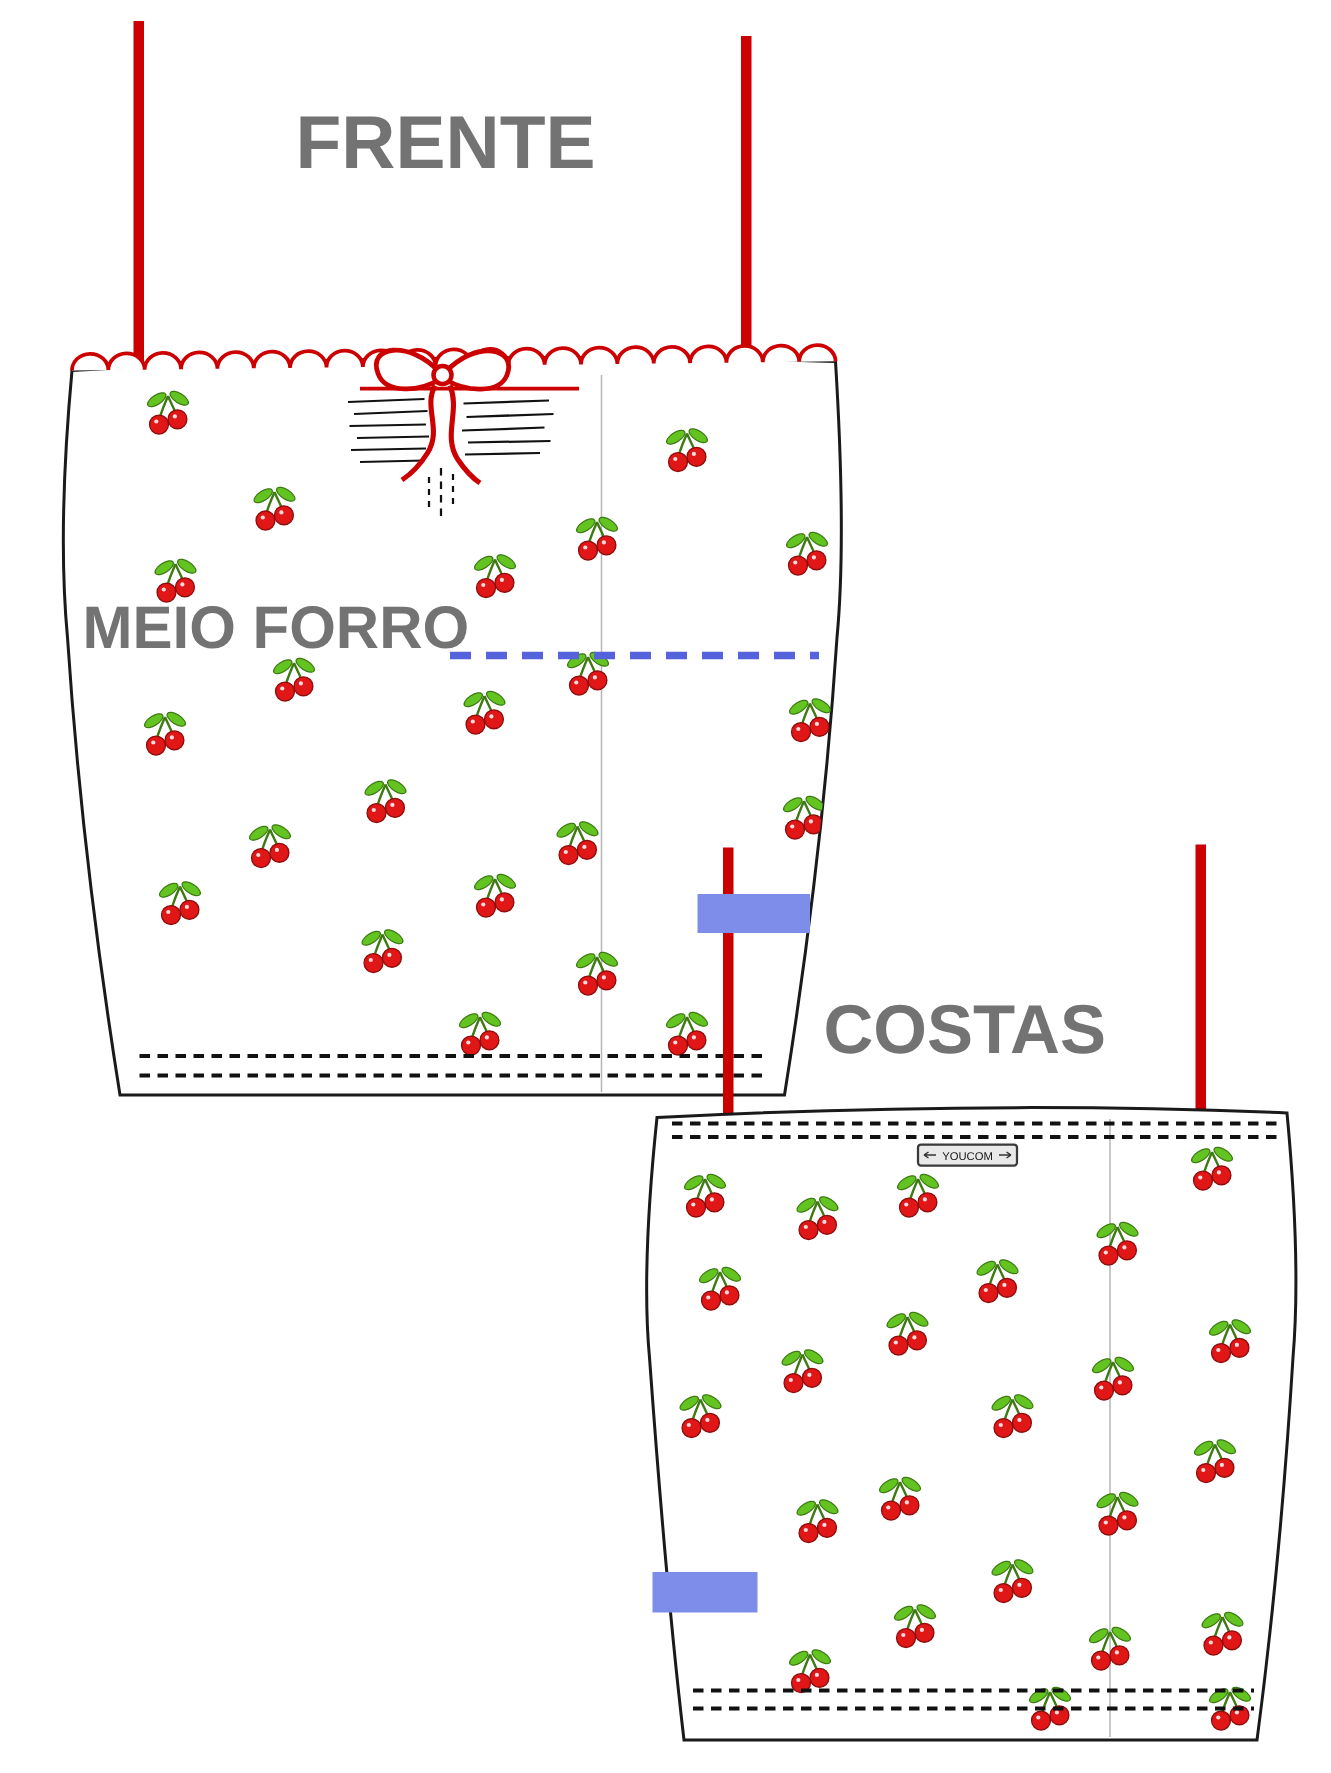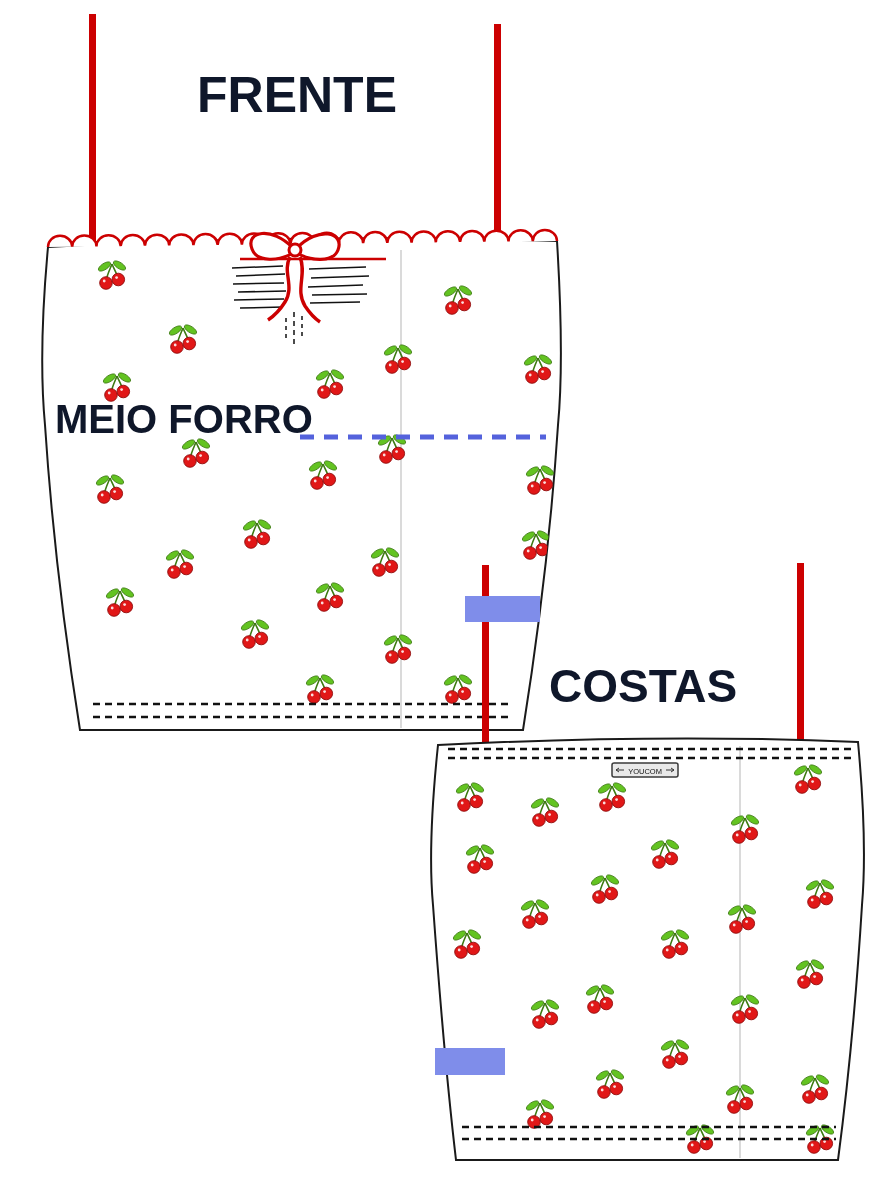--- a/index.html
+++ b/index.html
@@ -1,19 +1,19 @@
 <!DOCTYPE html>
 <html><head>
 <meta charset="utf-8">
 <style>
   html,body{margin:0;padding:0;background:#fff;}
   .canvas{position:relative;width:887px;height:1182px;background:#ffffff;overflow:hidden;
           font-family:"Liberation Sans",sans-serif;}
   .canvas svg{position:absolute;left:0;top:0;}
-  .label{position:absolute;font-weight:700;color:#0f172a;line-height:1;letter-spacing:0;text-align:right;}
+  .label{position:absolute;font-weight:700;color:#737373;line-height:1;letter-spacing:0;text-align:right;}
   .label-frente{left:197px;top:70px;font-size:50px;}
   .label-meio{left:55px;top:399px;font-size:40px;}
   .label-costas{left:549px;top:663px;font-size:46px;}
 </style>
 </head>
 <body>
 
 <div class="canvas">
 
 <svg width="887" height="1182" viewBox="0 0 887 1182">

